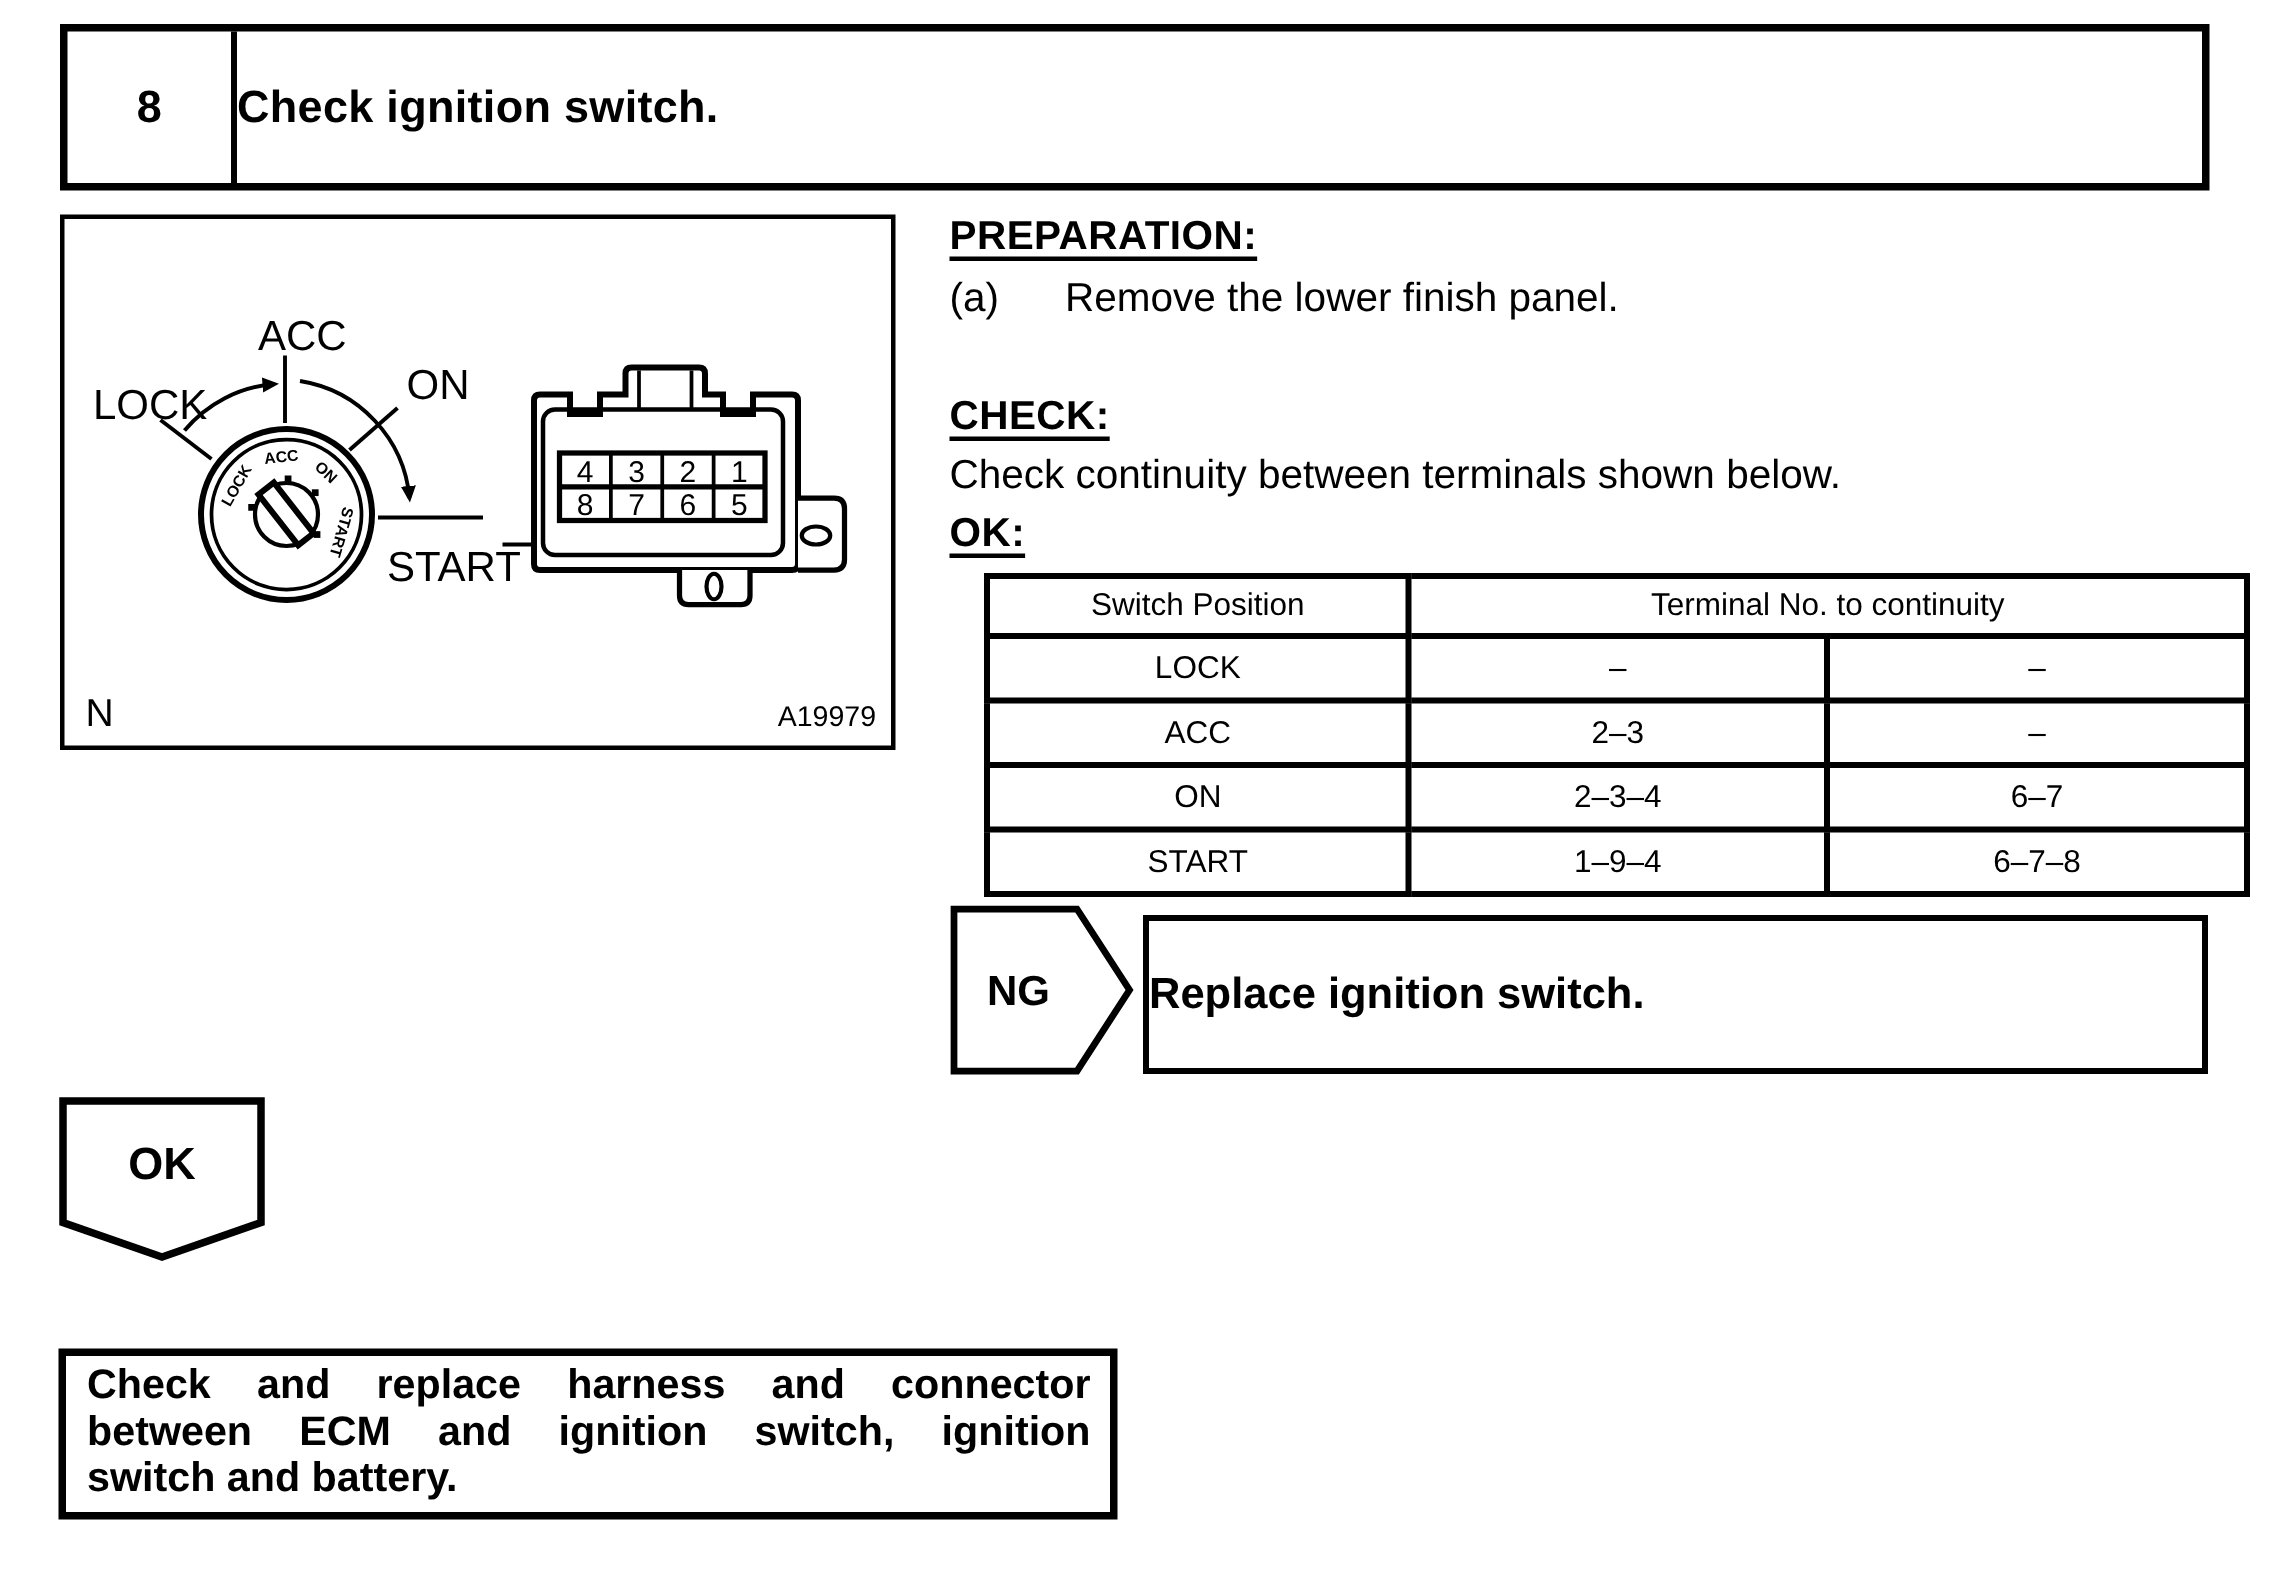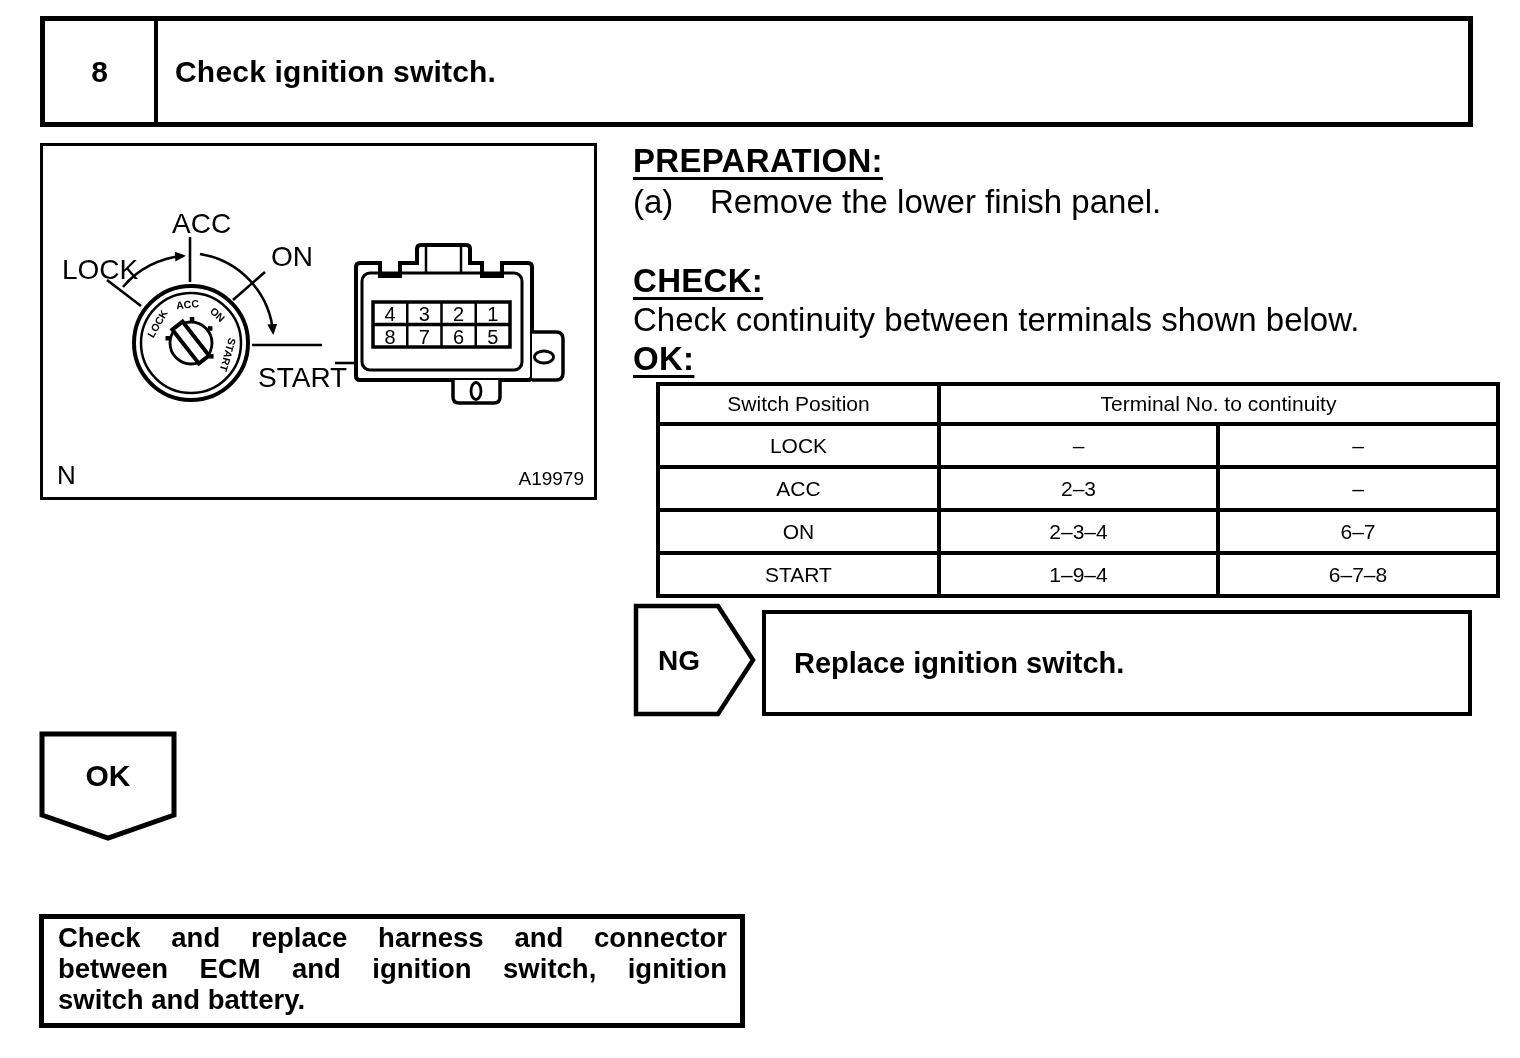--- a/index.html
+++ b/index.html
@@ -4,56 +4,56 @@
 <style>
   html,body{margin:0;padding:0;background:#fff;}
   .page{position:relative;width:1520px;height:1058px;background:#ffffff;
         font-family:"Liberation Sans","DejaVu Sans",sans-serif;color:#000;overflow:hidden;}
 
   
   .step-header{position:absolute;left:40px;top:16px;width:1433px;height:111px;
                border:5px solid #000;box-sizing:border-box;display:flex;background:#fff;}
   .step-number{width:109px;border-right:4px solid #000;display:flex;align-items:center;
                justify-content:center;font-weight:bold;font-size:30px;}
-  .step-title{flex:1;display:flex;align-items:center;padding-left:17px;
+  .step-title{flex:1;display:flex;align-items:center;
               font-weight:bold;font-size:30px;letter-spacing:0.2px;}
 
   
   .figure-box{position:absolute;left:40px;top:143px;width:557px;height:357px;
               border:3px solid #000;box-sizing:border-box;background:#fff;}
   .figure-note{position:absolute;left:14px;bottom:6px;font-size:26px;}
   .figure-id{position:absolute;right:10px;bottom:7px;font-size:19px;}
   .figure-box svg{display:block;}
 
   
-  .rc{position:absolute;left:633px;font-size:33px;white-space:nowrap;}
+  .rc{position:absolute;left:633px;font-size:27px;white-space:nowrap;}
   .heading{font-weight:bold;text-decoration:underline;
            text-decoration-thickness:3px;text-underline-offset:5px;letter-spacing:0.3px;}
   .substep-label{display:inline-block;width:77px;}
 
   
   .cont-table{position:absolute;left:632px;top:382px;border-collapse:collapse;
               table-layout:fixed;width:840px;font-size:21px;text-align:center;margin-left:24px;}
   .cont-table td{border:4px solid #000;padding:0;vertical-align:middle;}
   .cont-table .hrow td{height:36px;}
   .cont-table .drow td{height:39px;}
 
   
   .ng-arrow{position:absolute;left:632px;top:603px;}
   .ng-box{position:absolute;left:762px;top:610px;width:710px;height:106px;
           border:4px solid #000;box-sizing:border-box;display:flex;align-items:center;
-          padding-left:28px;font-weight:bold;font-size:29px;background:#fff;}
+          padding-left:0;font-weight:bold;font-size:29px;background:#fff;}
 
   
   .ok-arrow{position:absolute;left:39px;top:731px;}
 
   
   .final-box{position:absolute;left:39px;top:899px;width:706px;height:114px;
              border:5px solid #000;box-sizing:border-box;background:#fff;
-             padding:3px 13px 0 14px;font-weight:bold;font-size:27.5px;margin-top:15px;}
+             padding:3px 13px 0 14px;font-weight:bold;font-size:27.5px;}
   .final-line{line-height:31px;}
   .just{text-align:justify;text-align-last:justify;}
 
   svg text{font-family:"Liberation Sans","DejaVu Sans",sans-serif;}
 </style>
 </head>
 <body>
 
 <div class="page">
 

